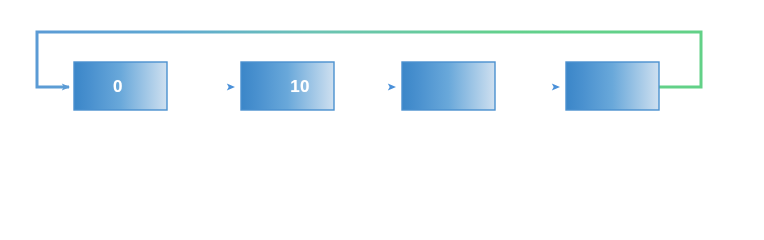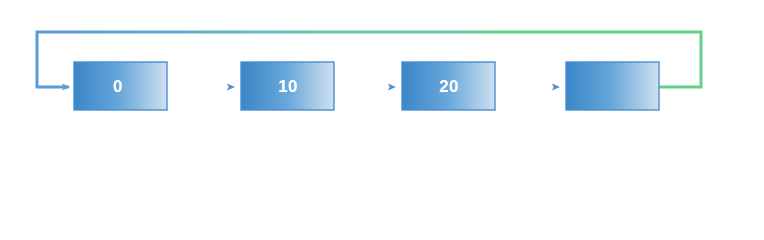--- a/index.html
+++ b/index.html
@@ -91,16 +91,15 @@
     </g>
 
     <g>
       <line x1="172" y1="87" x2="234" y2="87" stroke="url(#connGrad)" stroke-width="3" stroke-linecap="butt" marker-end="url(#arrowBlue)"></line>
       <line x1="339" y1="87" x2="395" y2="87" stroke="url(#connGrad)" stroke-width="3" stroke-linecap="butt" marker-end="url(#arrowBlue)"></line>
       <line x1="500" y1="87" x2="559" y2="87" stroke="url(#connGrad)" stroke-width="3" stroke-linecap="butt" marker-end="url(#arrowBlue)"></line>
     </g>
   </svg>
 
   <div class="node-label" style="left:78px; top:78px; width:80px;">0</div>
-  <div class="node-label" style="left:248px; top:78px; width:80px;">10</div>
-  <div class="node-label" style="left:409px; top:78px; width:80px;">20</div>
+  <div class="node-label" style="left:260px; top:78px; width:80px;">10</div>
 
 </div>
 
 </body></html>

